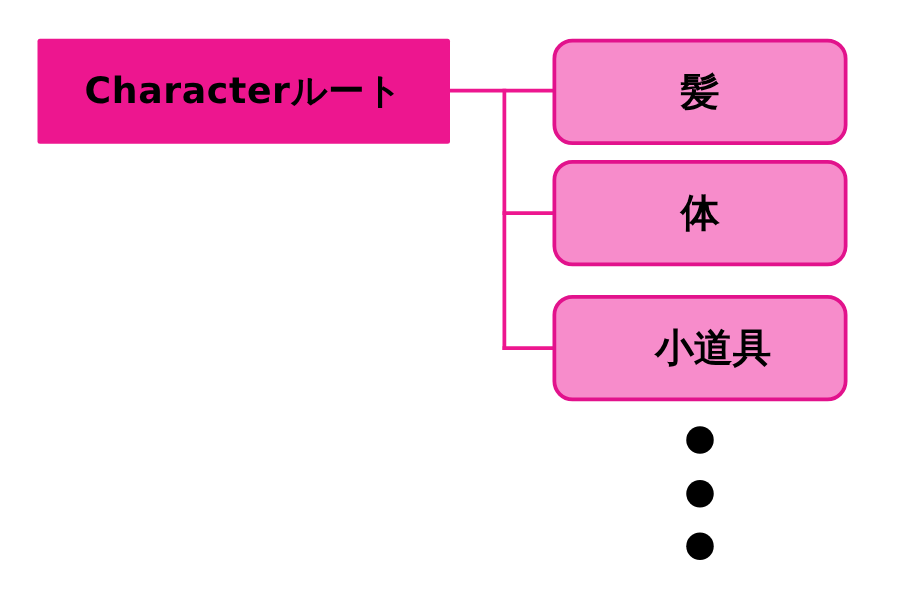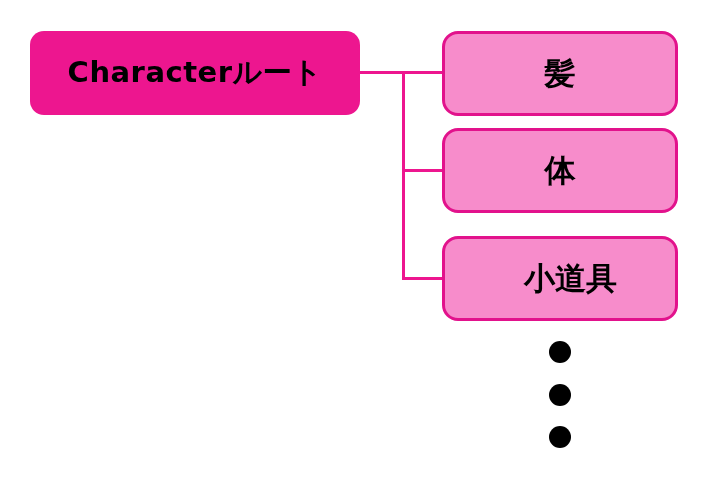--- a/index.html
+++ b/index.html
@@ -23,21 +23,21 @@
     box-sizing: border-box;
     color: #000000;
     font-weight: 600;
   }
   .root-node {
     left: 30px;
     top: 31px;
     width: 330px;
     height: 84px;
     background: #ed168f;
-    border-radius: 14px;
+    border-radius: 2px;
     font-size: 29px;
     letter-spacing: 0.5px;
   }
   .child-node {
     left: 442px;
     width: 236px;
     height: 85px;
     background: #f78ccb;
     border: 3px solid #e2128c;
     border-radius: 16px;

